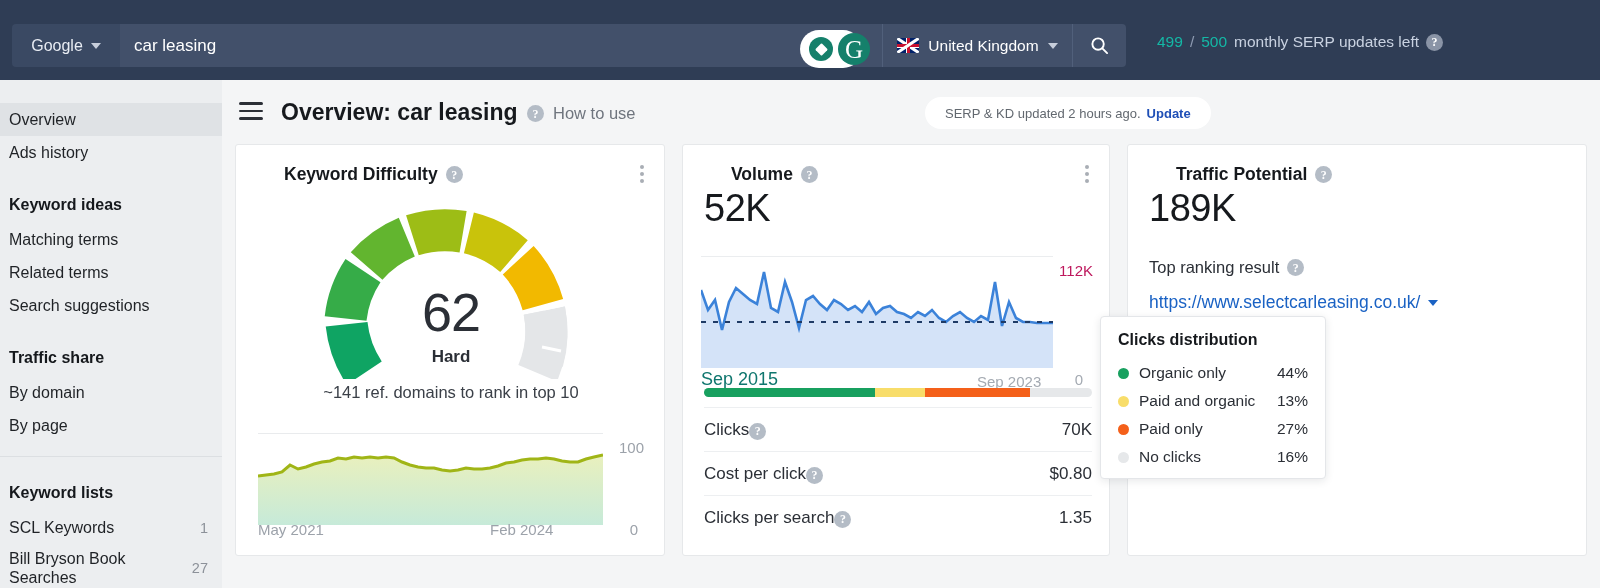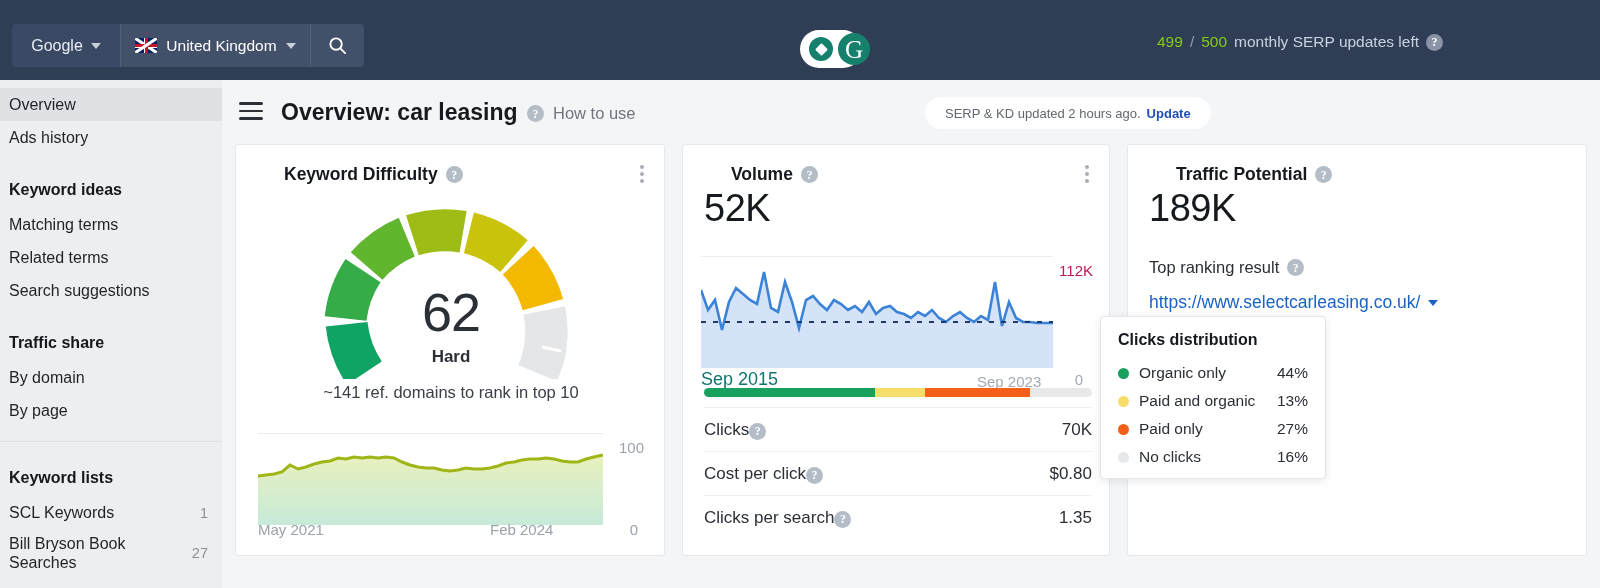--- a/index.html
+++ b/index.html
@@ -68,21 +68,21 @@
   .search-btn {
     width: 54px; background: #42506a; border-left: 1px solid #51607b;
     border-radius: 0 4px 4px 0; display: flex; align-items: center;
     justify-content: center; cursor: pointer;
   }
   .quota {
     position: absolute; left: 1157px; top: 33px;
     font-size: 15.5px; color: #c9d2e1; white-space: nowrap;
     display: flex; align-items: center; gap: 7px;
   }
-  .quota .num { color: #84cc16; }
+  .quota .num { color: #14b8a6; }
   .quota .slash { color: #8e9bb2; }
 
   .help-dot {
     display: inline-flex; align-items: center; justify-content: center;
     width: 17px; height: 17px; border-radius: 50%; background: #b4bcc6;
     color: #fff; font-size: 12px; font-weight: bold; flex: none;
     font-family: "Liberation Serif", serif; line-height: 1;
   }
   .help-dot.dark { background: #8a94a6; }
 
@@ -107,21 +107,21 @@
     position: absolute; left: 38px; top: 3px; width: 32px; height: 32px;
     border-radius: 50%; background: #15806b; color: #ffffff;
     font-size: 25px; font-family: "Liberation Serif", serif;
     display: flex; align-items: center; justify-content: center;
     line-height: 1;
   }
 
   
   .sidebar {
     position: absolute; left: 0; top: 80px; width: 222px; height: 508px;
-    background: #eceef0; padding-top: 8px; font-size: 16px; color: #1f2226;
+    background: #eceef0; padding-top: 23px; font-size: 16px; color: #1f2226;
   }
   .side-item {
     height: 33px; display: flex; align-items: center; justify-content: space-between;
     padding: 0 14px 0 9px; cursor: pointer;
   }
   .side-item.active { background: #dfe2e5; }
   .side-head {
     height: 34px; display: flex; align-items: center; padding: 0 9px 2px 9px;
     font-weight: bold; color: #15181c;
   }
@@ -271,20 +271,21 @@
 <body>
 
 <div class="topbar">
 
   <div class="searchrow">
     <div class="engine-select">
       <span>Google</span>
       <span class="caret"></span>
     </div>
 
+    <input class="kw-input" type="text" value="car leasing" style="">
 
     <div class="country-select">
       <span class="flag">
           <i></i>
           <b></b>
         </span>
       <span>United Kingdom</span>
       <span class="caret"></span>
     </div>
 

